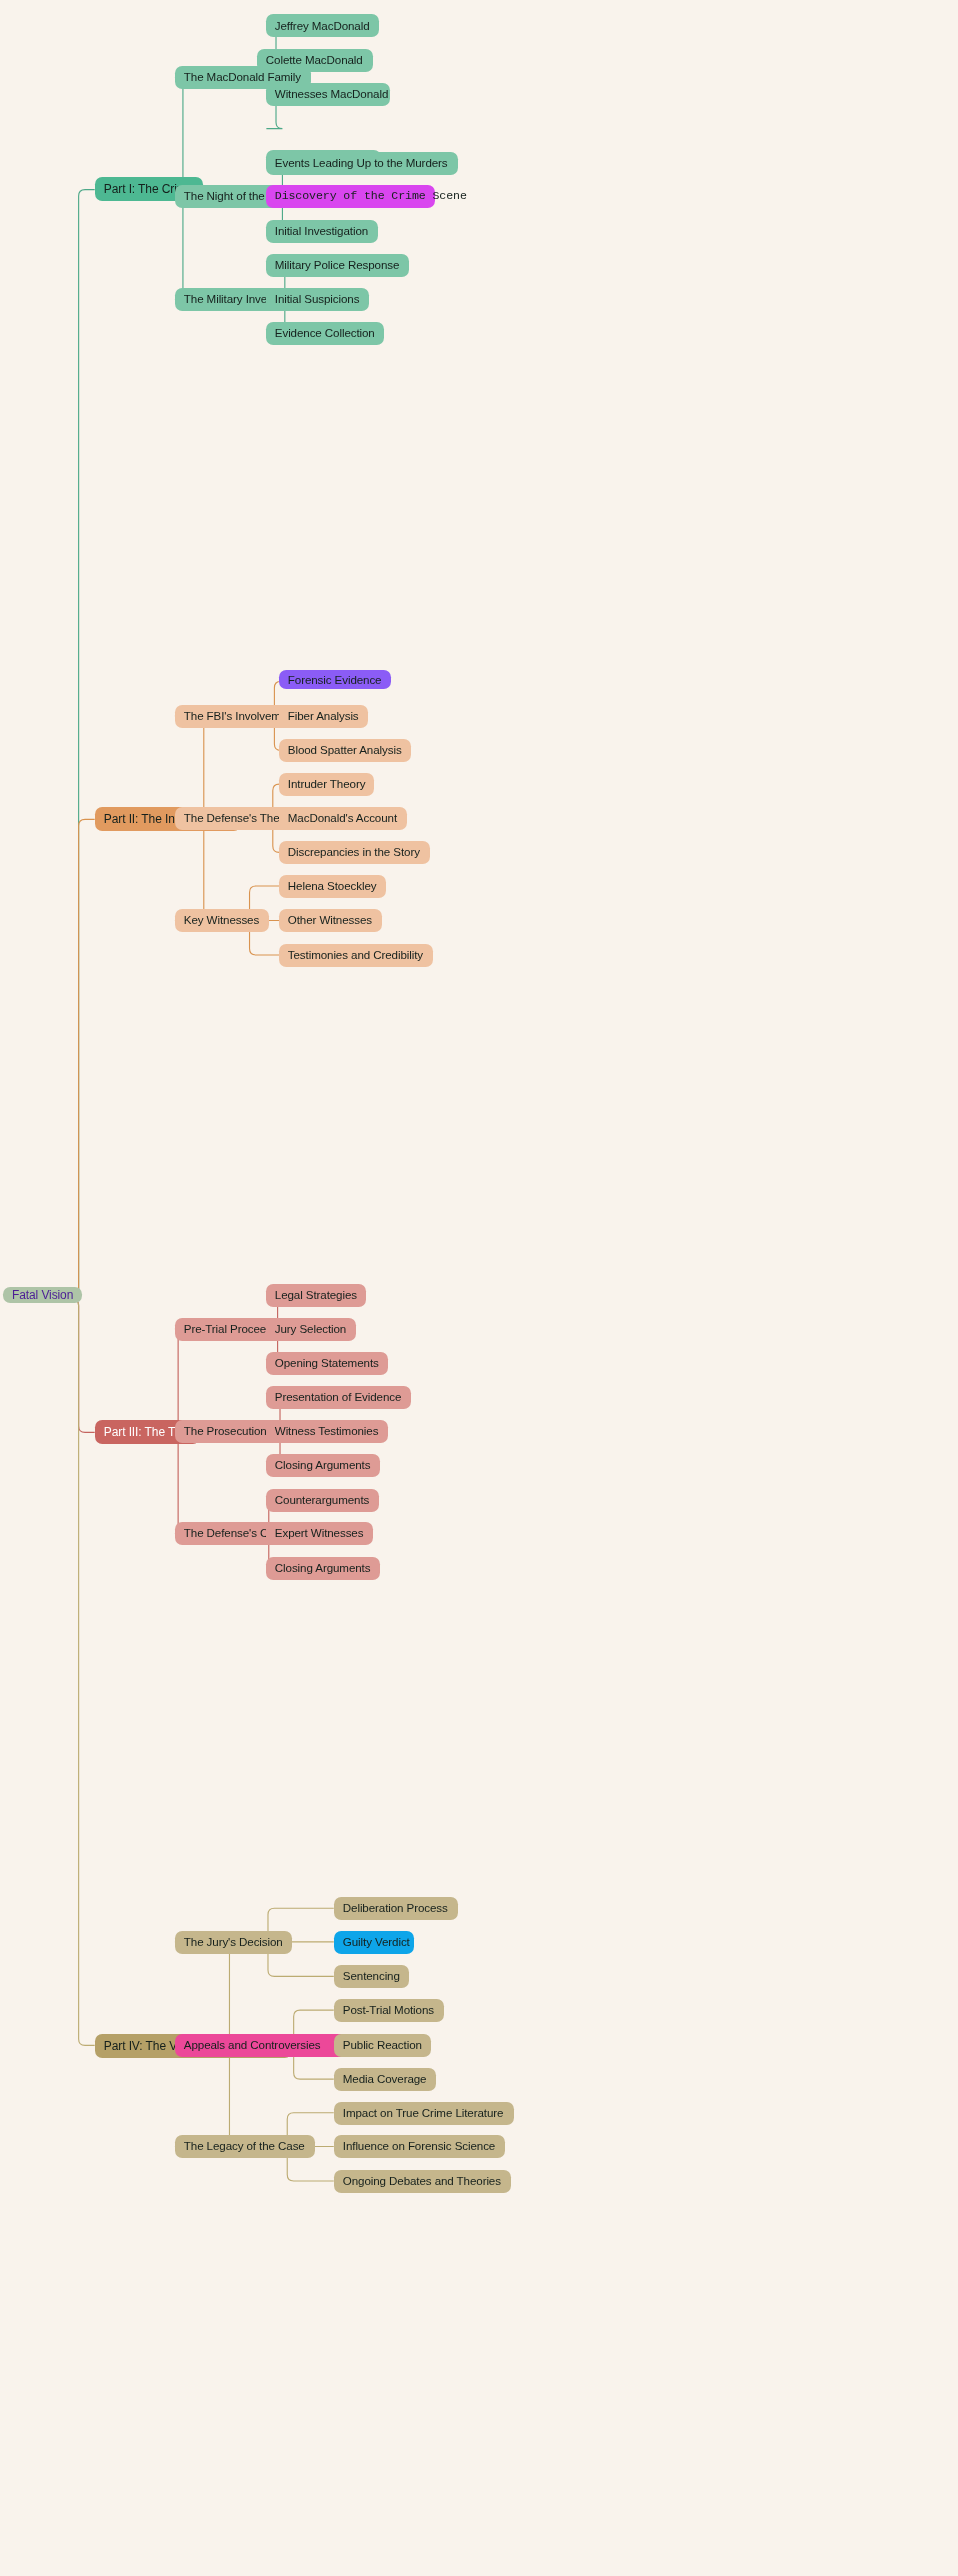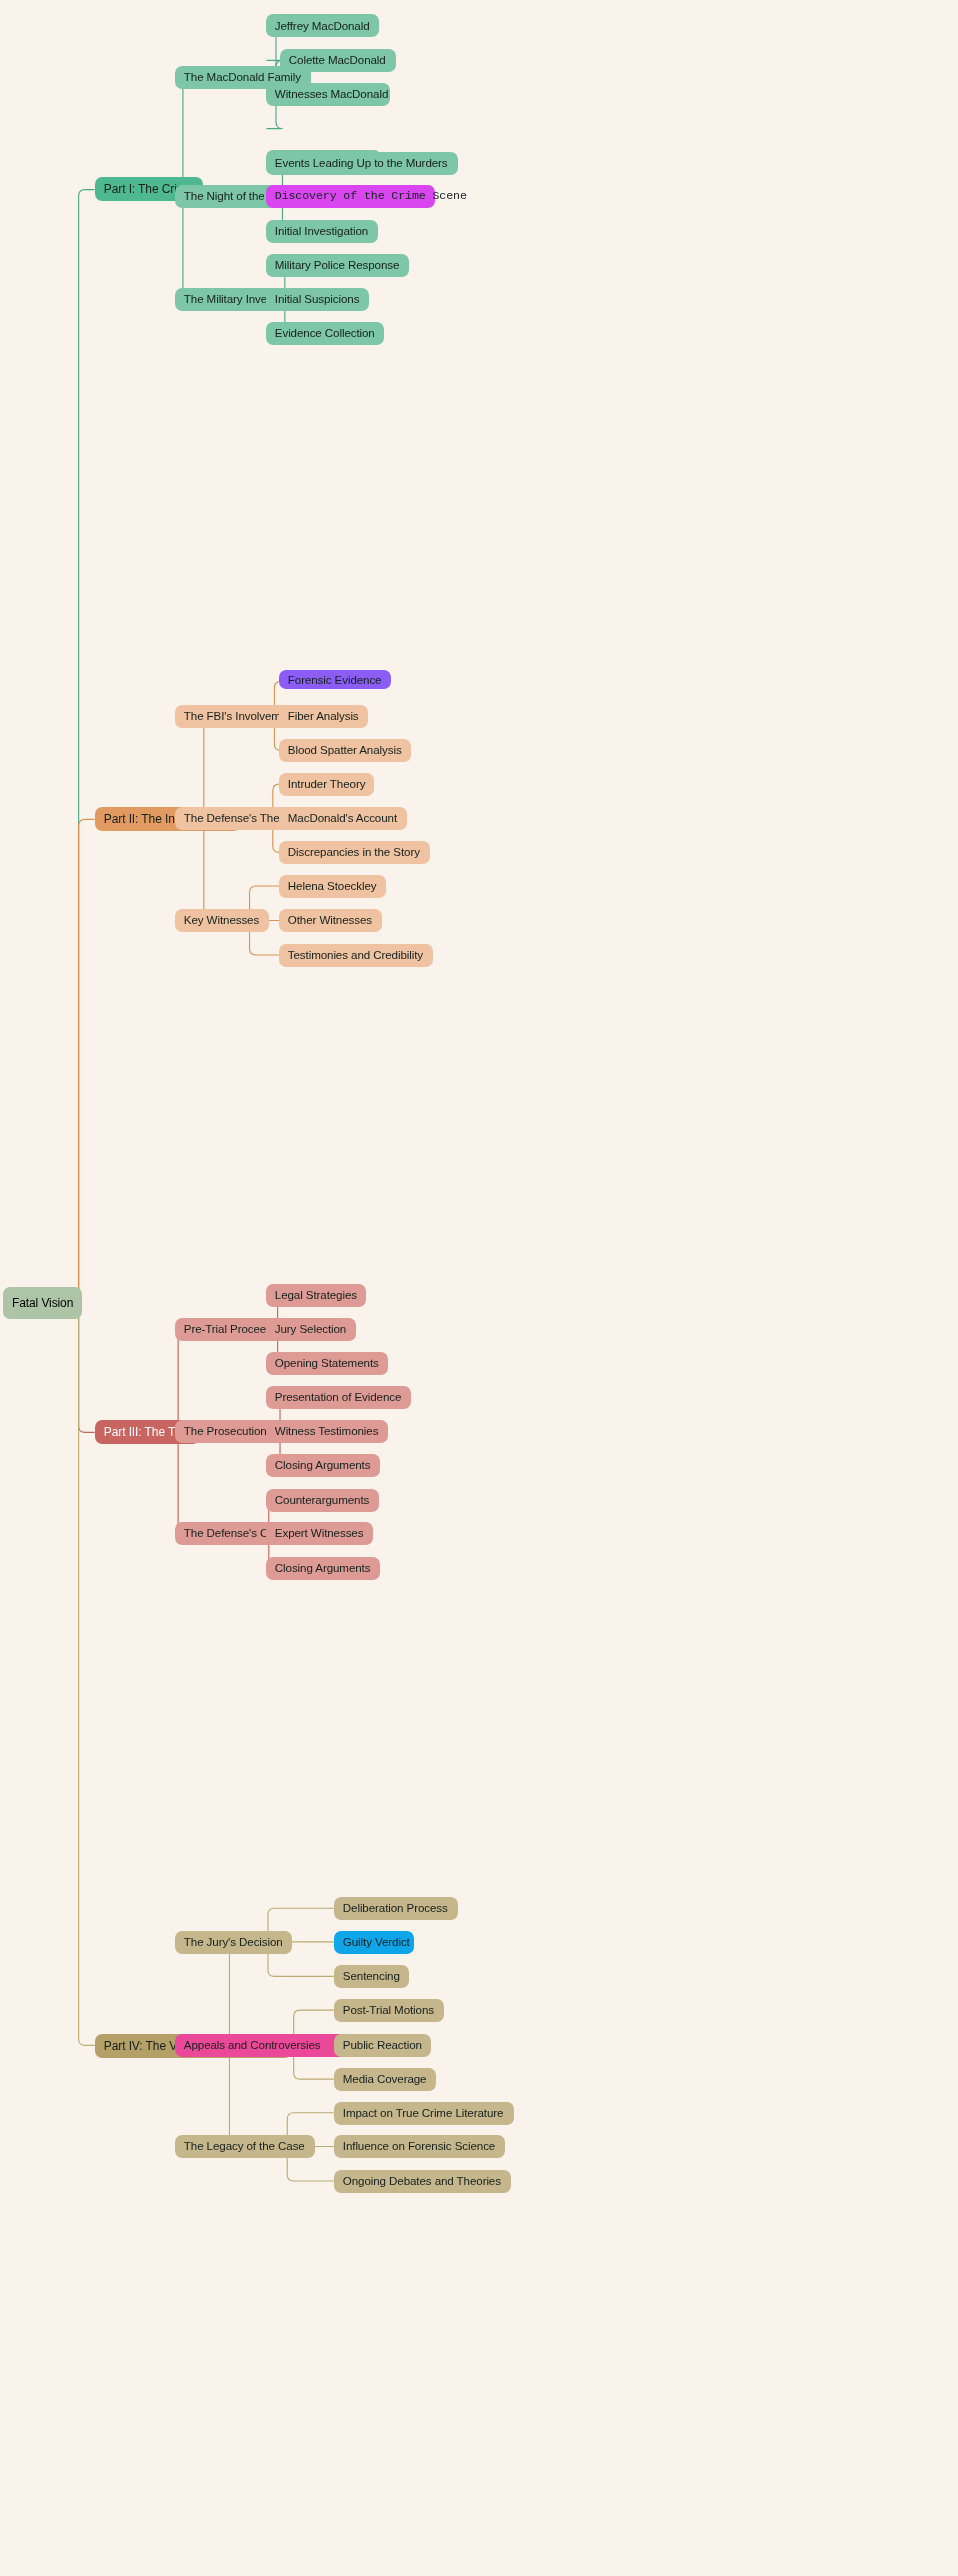--- a/index.html
+++ b/index.html
@@ -98,33 +98,33 @@
       <path d="M 272 2549 L 218 2548" fill="none" stroke="#BCAB72" stroke-width="1.4"></path>
       <path d="M 352 2548 L 358 2548 Q 366 2548 366 2540 L 366 2513 Q 366 2505 374 2505 L 416 2505" fill="none" stroke="#BCAB72" stroke-width="1.4"></path>
       <path d="M 352 2548 L 416 2548" fill="none" stroke="#BCAB72" stroke-width="1.4"></path>
       <path d="M 352 2548 L 358 2548 Q 366 2548 366 2556 L 366 2583 Q 366 2591 374 2591 L 416 2591" fill="none" stroke="#BCAB72" stroke-width="1.4"></path>
       <path d="M 272 2549 L 278 2549 Q 286 2549 286 2557 L 286 2667 Q 286 2675 294 2675 L 218 2675" fill="none" stroke="#BCAB72" stroke-width="1.4"></path>
       <path d="M 344 2675 L 350 2675 Q 358 2675 358 2667 L 358 2641 Q 358 2633 366 2633 L 416 2633" fill="none" stroke="#BCAB72" stroke-width="1.4"></path>
       <path d="M 344 2675 L 416 2675" fill="none" stroke="#BCAB72" stroke-width="1.4"></path>
       <path d="M 344 2675 L 350 2675 Q 358 2675 358 2683 L 358 2710 Q 358 2718 366 2718 L 416 2718" fill="none" stroke="#BCAB72" stroke-width="1.4"></path>
     </svg>
   <div id="nodes">
-      <div class="node root" style="left: 3.2px; top: 1287px; width: 79px; height: 32px; background: rgb(174, 196, 167); color: #000000;">
+      <div class="node root" style="left: 3.2px; top: 1287px; width: 79px; height: 16px; background: rgb(174, 196, 167); color: #4c1d95;">
         <span>Fatal Vision</span>
       </div>
       <div class="node lvl1" style="left: 95px; top: 177px; width: 108px; height: 24px; background: rgb(77, 184, 146);">
         <span>Part I: The Crime</span>
       </div>
       <div class="node lvl2" style="left: 175px; top: 66px; width: 136px; height: 22.5px; background: rgb(125, 198, 167);">
         <span>The MacDonald Family</span>
       </div>
       <div class="node leaf" style="left: 266px; top: 14.4px; width: 113px; height: 22.5px; background: rgb(125, 198, 167);">
         <span>Jeffrey MacDonald</span>
       </div>
-      <div class="node leaf" style="left: 280px; top: 49px; width: 116px; height: 22.5px; background: rgb(125, 198, 167);">
+      <div class="node leaf" style="left: 257px; top: 49px; width: 116px; height: 22.5px; background: rgb(125, 198, 167);">
         <span>Colette MacDonald</span>
       </div>
       <div class="node leaf" style="left: 266px; top: 83px; width: 124px; height: 22.5px; background: rgb(125, 198, 167);">
         <span>Witnesses MacDonald</span>
       </div>
       <div class="node leaf" style="left: 266px; top: 117px; width: 115px; height: 22.5px; background: rgb(125, 198, 167); margin-top: 33px;">
         <span>Kristen MacDonald</span>
       </div>
       <div class="node lvl2" style="left: 175px; top: 185px; width: 144px; height: 22.5px; background: rgb(125, 198, 167);">
         <span>The Night of the Murders</span>

